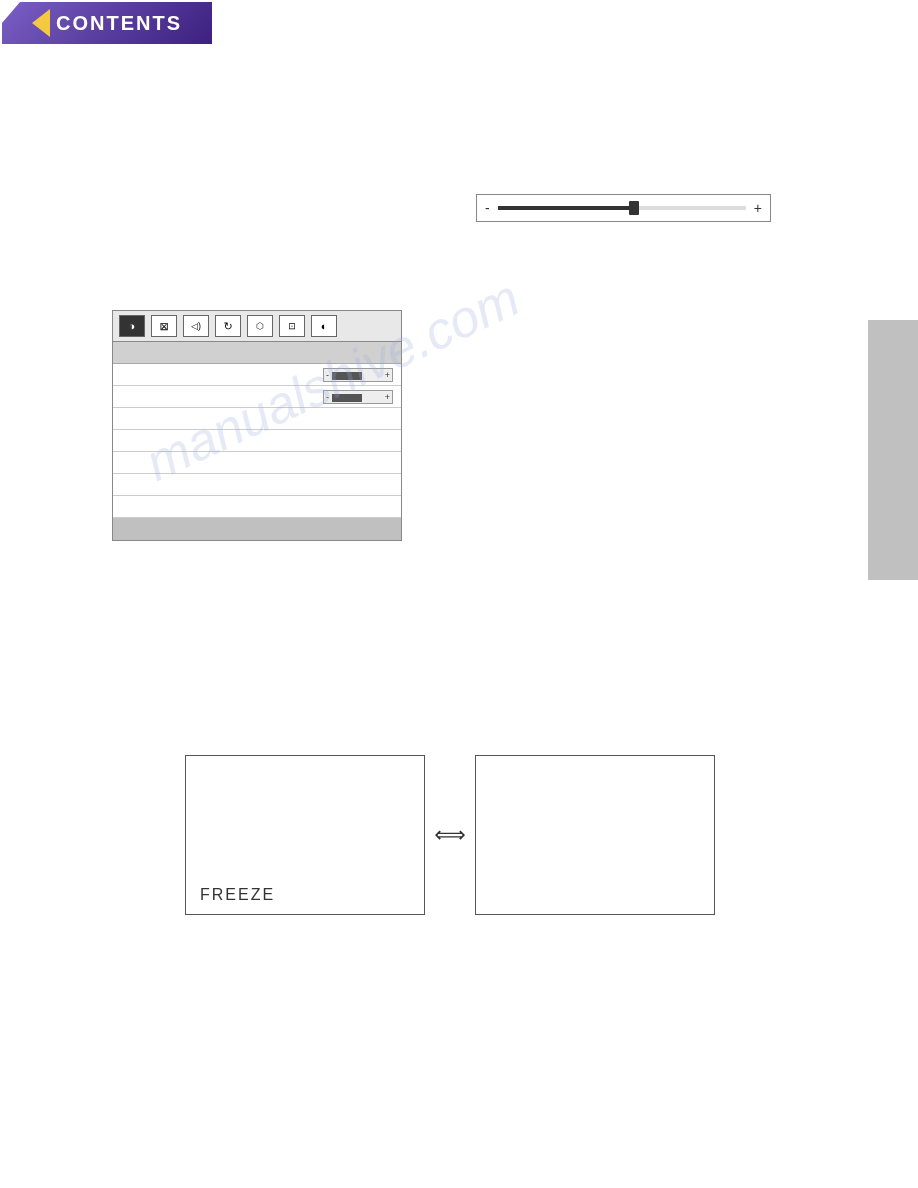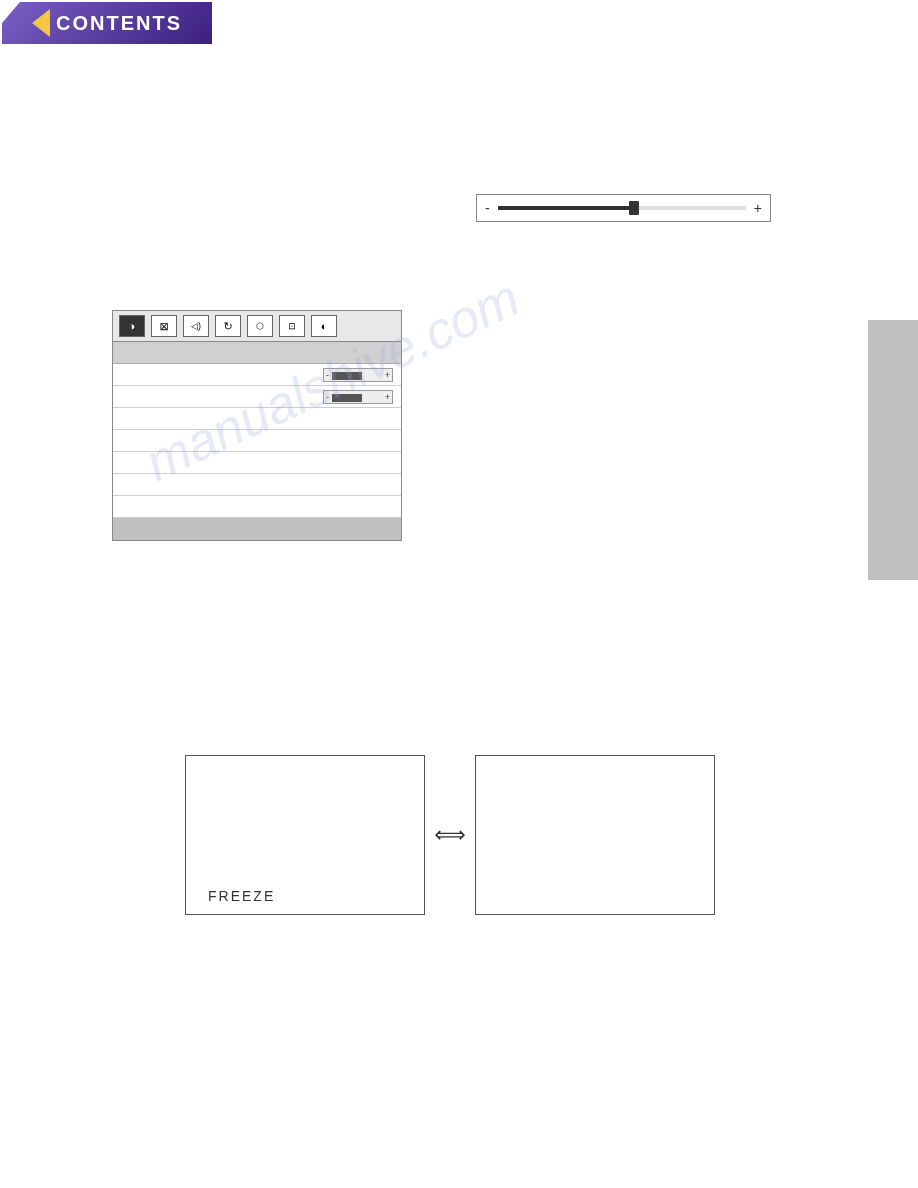--- a/index.html
+++ b/index.html
@@ -211,24 +211,23 @@
       width: 240px;
       height: 160px;
       border: 1.5px solid #555;
       background: #fff;
       position: relative;
     }
     .freeze-label {
       position: absolute;
       bottom: 10px;
       left: 14px;
-      font-size: 14px;
+      font-size: 16px;
       letter-spacing: 2px;
       color: #333;
-      margin-left: 8px;
     }
     .freeze-arrow {
       width: 50px;
       display: flex;
       align-items: center;
       justify-content: center;
       flex-shrink: 0;
     }
     .double-arrow {
       font-size: 22px;

